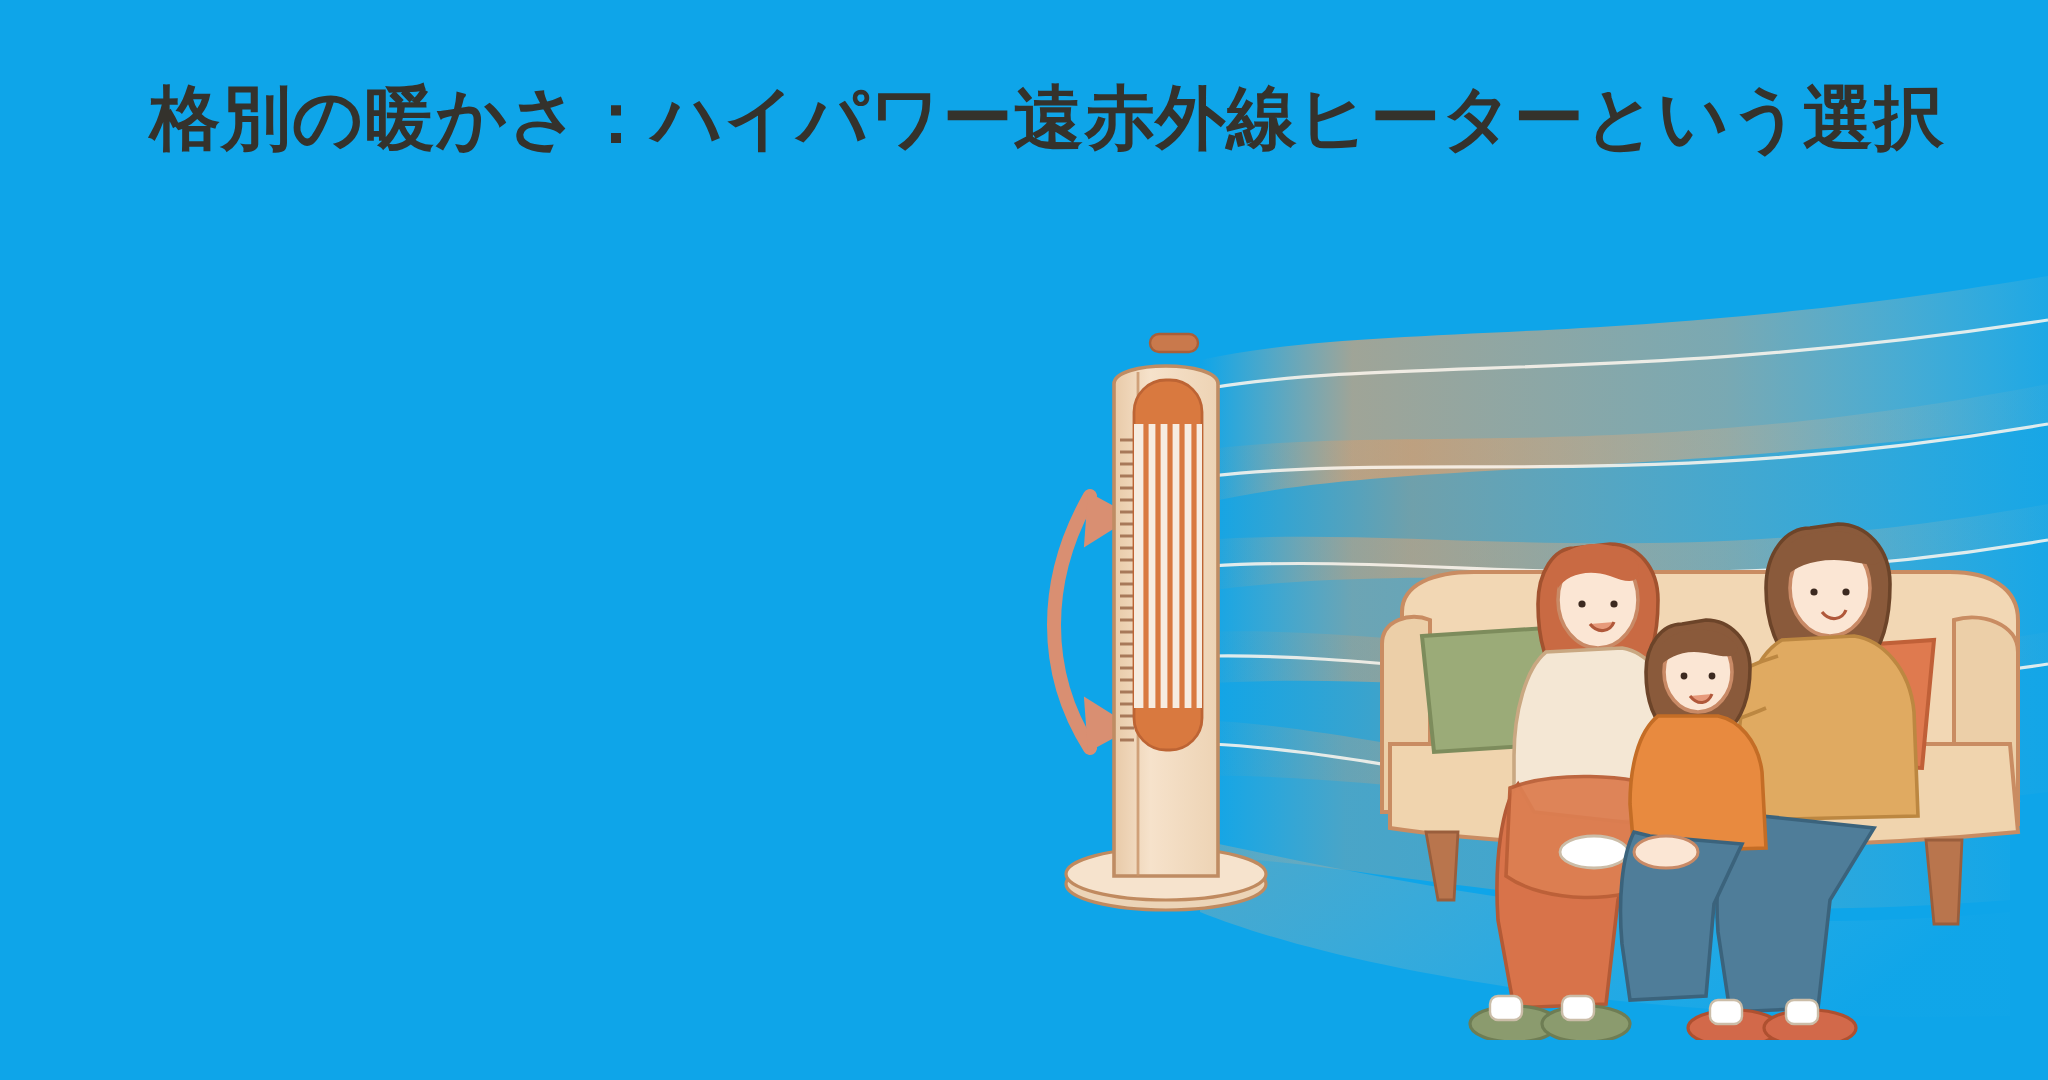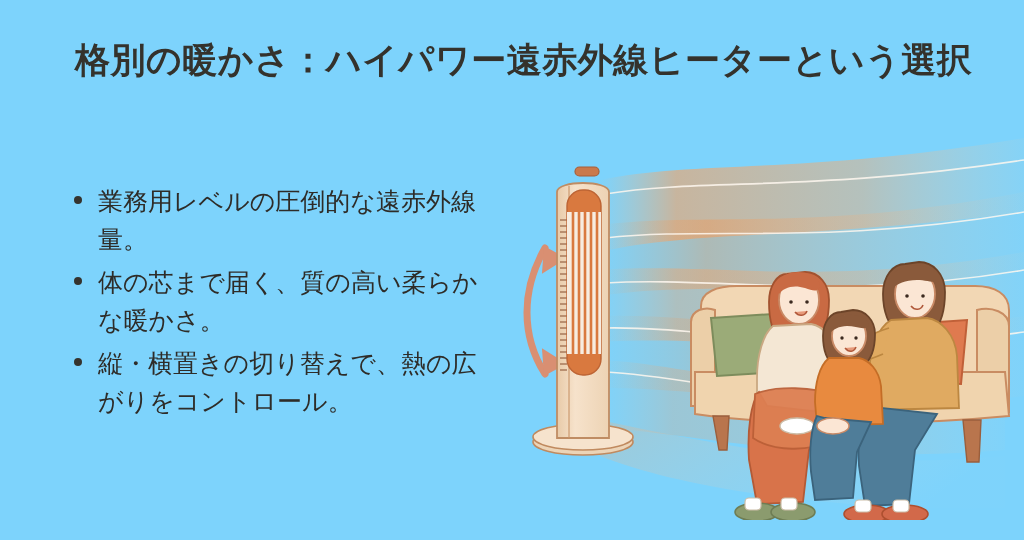--- a/index.html
+++ b/index.html
@@ -2,21 +2,21 @@
 <html><head>
 <meta charset="utf-8">
 <style>
   html,body{margin:0;padding:0;}
   body{
     width:1024px;height:540px;overflow:hidden;
     background:#f7f4ed;
     font-family:"Liberation Sans","DejaVu Sans",sans-serif;
     position:relative;
   }
-  .slide{position:absolute;inset:0;background:#7dd3fc;}
+  .slide{position:absolute;inset:0;background:#0ea5e9;}
 
   
   .title{
     position:absolute;left:75px;top:38px;width:890px;
     font-size:35px;font-weight:700;letter-spacing:0.5px;
     color:#34322c;line-height:1.25;white-space:nowrap;
   }
 
   
   .bullets{
@@ -38,34 +38,20 @@
   .art{position:absolute;left:505px;top:120px;width:519px;height:400px;}
   .art svg{display:block;width:100%;height:100%;}
 </style>
 </head>
 <body>
 
 <div class="slide">
 
   <div class="title">格別の暖かさ：ハイパワー遠赤外線ヒーターという選択</div>
 
-  <ul class="bullets">
-    <li class="bullet">
-      <span class="dot"></span>
-      <span>業務用レベルの圧倒的な遠赤外線量。</span>
-    </li>
-    <li class="bullet">
-      <span class="dot"></span>
-      <span>体の芯まで届く、質の高い柔らかな暖かさ。</span>
-    </li>
-    <li class="bullet">
-      <span class="dot"></span>
-      <span>縦・横置きの切り替えで、熱の広がりをコントロール。</span>
-    </li>
-  </ul>
 
   <div class="art">
     <svg viewBox="0 0 519 400" xmlns="http://www.w3.org/2000/svg">
       <defs>
         <linearGradient id="waveG" x1="0" y1="0" x2="1" y2="0">
           <stop offset="0%" stop-color="#f5b781" stop-opacity="0.00"></stop>
           <stop offset="18%" stop-color="#f2a469" stop-opacity="0.75"></stop>
           <stop offset="62%" stop-color="#f3ad75" stop-opacity="0.55"></stop>
           <stop offset="100%" stop-color="#f7cfa8" stop-opacity="0.08"></stop>
         </linearGradient>

